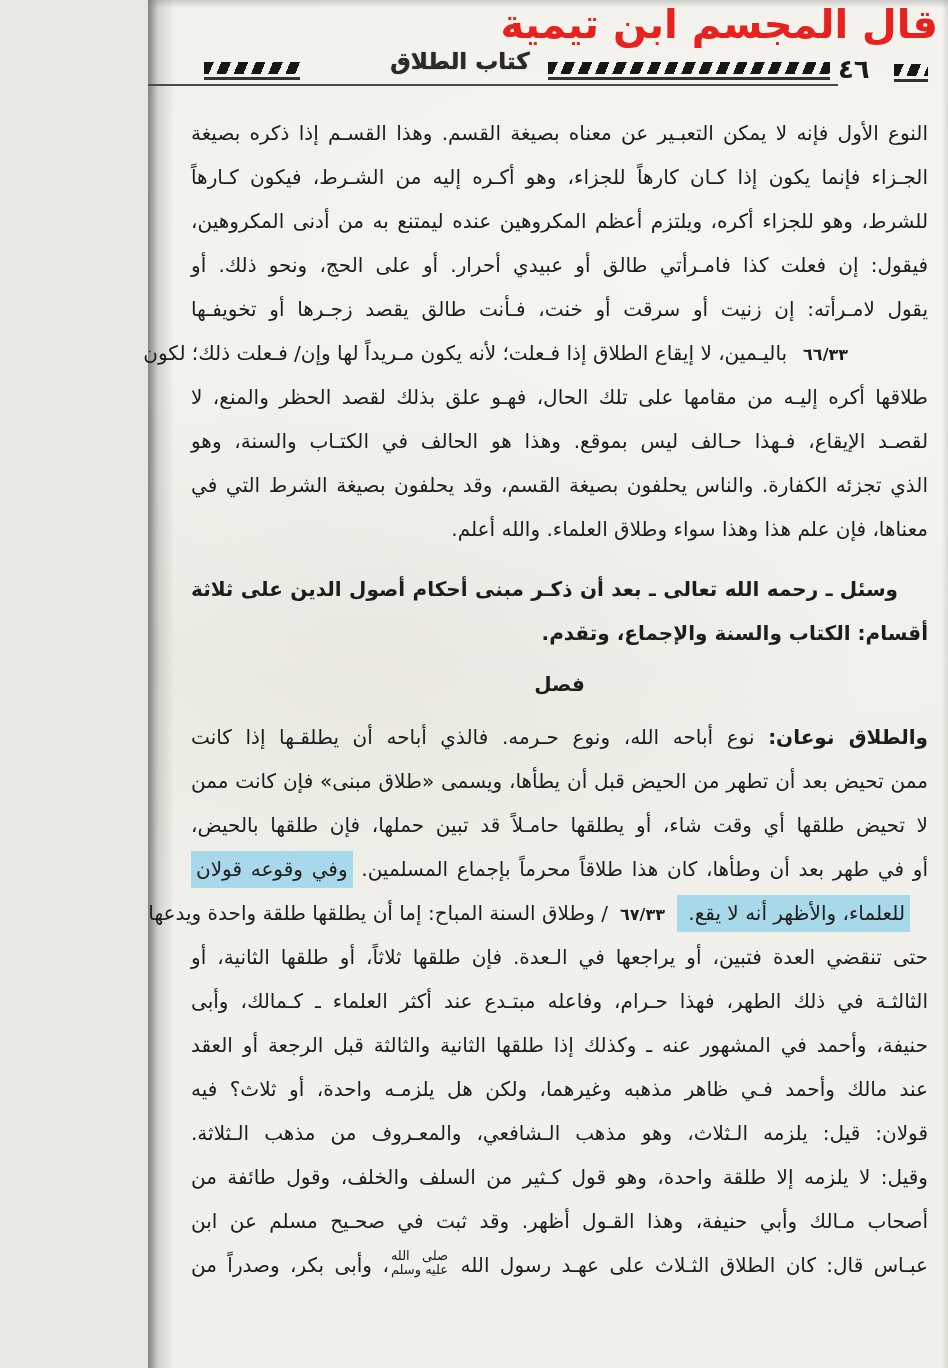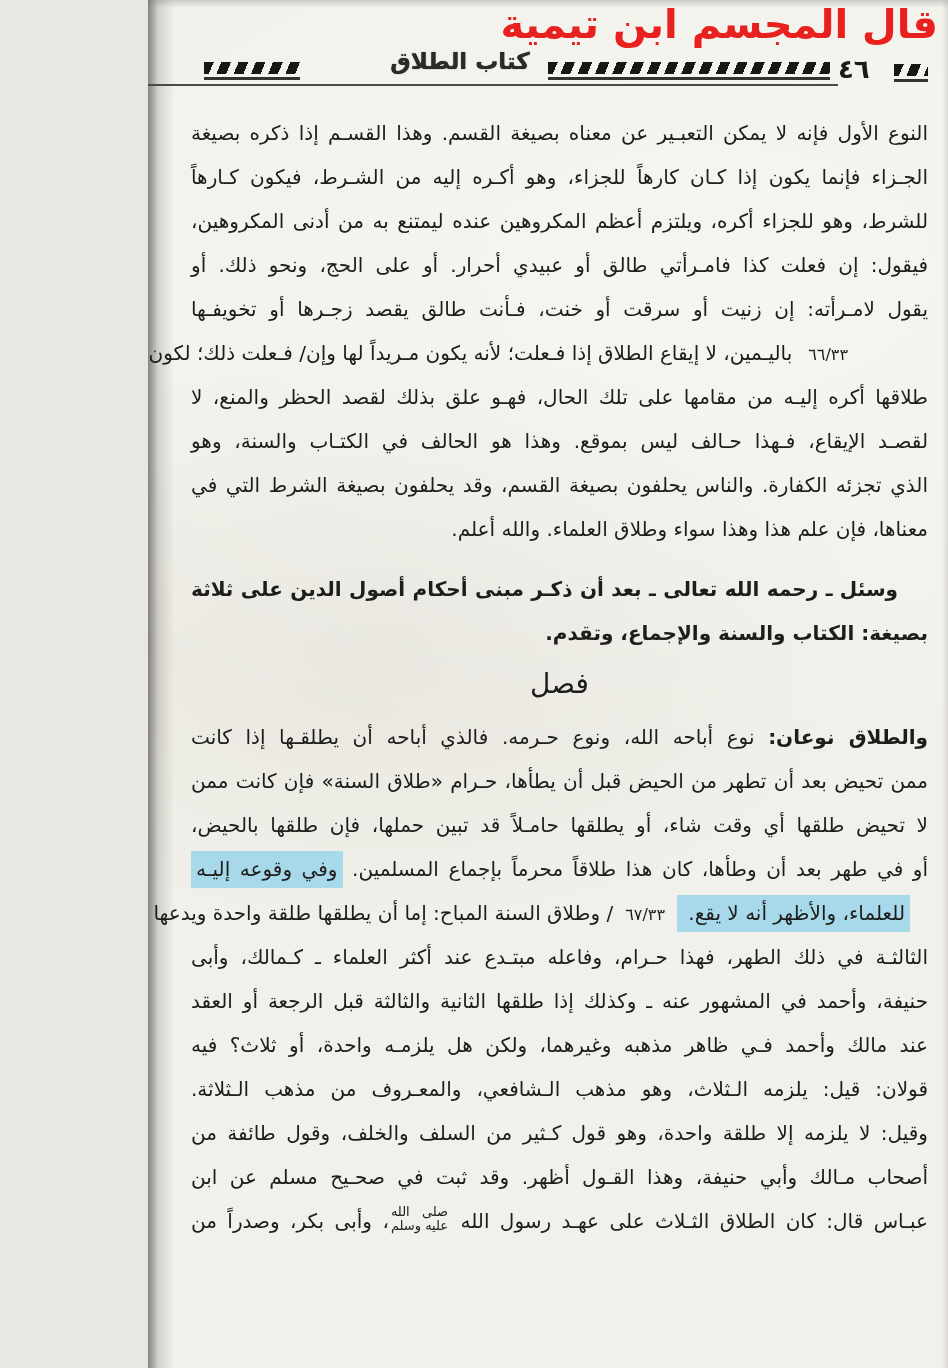--- a/index.html
+++ b/index.html
@@ -47,32 +47,32 @@
   .page-number{
     position:absolute;top:54px;left:690px;width:52px;text-align:left;
     font-size:26px;font-weight:bold;color:#1c1b19;
   }
 
   
   .body-text{position:absolute;right:20px;left:43px;top:0;}
   .block{position:absolute;right:0;left:0;}
   #para1{top:112px;}
   #question{top:568px;}
-  #fasl-heading{top:662px;text-align:center;font-size:28px;font-weight:normal;height:44px;line-height:44px;}
+  #fasl-heading{top:662px;text-align:center;font-size:20px;font-weight:bold;height:44px;line-height:44px;}
   #fasl-body{top:716px;}
   .line{
     position:relative;height:44px;line-height:43px;font-size:20px;
     direction:rtl;text-align:justify;text-align-last:justify;
     white-space:nowrap;color:#1e1d1b;
   }
   .line.no-stretch{text-align-last:right;}
   .line.indent{text-indent:30px;}
   .bold-block .line, .seg-b{font-weight:bold;}
   .seg-hl{background:#a7d9ea;padding:6px 5px 7px 5px;}
-  .seg-ref{font-size:16px;letter-spacing:1px;padding:0 2px;}
+  .seg-ref{font-size:16px;letter-spacing:1px;padding:0 2px;font-weight:bold;}
   .seg-sp{display:inline-block;}
   .pbuh{
     display:inline-flex;flex-direction:column;vertical-align:middle;
     font-size:13px;line-height:1.05;text-align:center;font-weight:normal;
     transform:translateY(-4px);padding:0 2px;
   }
 </style>
 </head>
 <body>
 
@@ -99,29 +99,30 @@
         <div class="line"><span class="seg-p">فيقول: إن فعلت كذا فامـرأتي طالق أو عبيدي أحرار. أو على الحج، ونحو ذلك. أو</span></div>
         <div class="line"><span class="seg-p">يقول لامـرأته: إن زنيت أو سرقت أو خنت، فـأنت طالق يقصد زجـرها أو تخويفـها</span></div>
         <div class="line"><span class="seg-sp" style="width: 78px;"></span><span class="seg-ref">٦٦/٣٣</span><span class="seg-sp" style="width: 14px;"></span><span class="seg-p">باليـمين، لا إيقاع الطلاق إذا فـعلت؛ لأنه يكون مـريداً لها وإن/ فـعلت ذلك؛ لكون</span></div>
         <div class="line"><span class="seg-p">طلاقها أكره إليـه من مقامها على تلك الحال، فهـو علق بذلك لقصد الحظر والمنع، لا</span></div>
         <div class="line"><span class="seg-p">لقصـد الإيقاع، فـهذا حـالف ليس بموقع. وهذا هو الحالف في الكتـاب والسنة، وهو</span></div>
         <div class="line"><span class="seg-p">الذي تجزئه الكفارة. والناس يحلفون بصيغة القسم، وقد يحلفون بصيغة الشرط التي في</span></div>
         <div class="line no-stretch"><span class="seg-p">معناها، فإن علم هذا وهذا سواء وطلاق العلماء. والله أعلم.</span></div>
       </div>
     <div class="block bold-block" id="question">
         <div class="line indent"><span class="seg-b">وسئل ـ رحمه الله تعالى ـ بعد أن ذكـر مبنى أحكام أصول الدين على ثلاثة</span></div>
-        <div class="line no-stretch"><span class="seg-b">بصيغة: الكتاب والسنة والإجماع، وتقدم.</span></div>
+        <div class="line no-stretch"><span class="seg-b">أقسام: الكتاب والسنة والإجماع، وتقدم.</span></div>
       </div>
     <div class="block" id="fasl-heading">فصل</div>
     <div class="block" id="fasl-body">
         <div class="line"><span class="seg-b">والطلاق نوعان:</span><span class="seg-p"> نوع أباحه الله، ونوع حـرمه. فالذي أباحه أن يطلقـها إذا كانت</span></div>
-        <div class="line"><span class="seg-p">ممن تحيض بعد أن تطهر من الحيض قبل أن يطأها، حـرام «طلاق السنة» فإن كانت ممن</span></div>
+        <div class="line"><span class="seg-p">ممن تحيض بعد أن تطهر من الحيض قبل أن يطأها، ويسمى «طلاق مبنى» فإن كانت ممن</span></div>
         <div class="line"><span class="seg-p">لا تحيض طلقها أي وقت شاء، أو يطلقها حامـلاً قد تبين حملها، فإن طلقها بالحيض،</span></div>
-        <div class="line"><span class="seg-p">أو في طهر بعد أن وطأها، كان هذا طلاقاً محرماً بإجماع المسلمين. </span><span class="seg-hl">وفي وقوعه إليـه</span></div>
+        <div class="line"><span class="seg-p">أو في طهر بعد أن وطأها، كان هذا طلاقاً محرماً بإجماع المسلمين. </span><span class="seg-hl">وفي وقوعه قولان</span></div>
         <div class="line"><span class="seg-sp" style="width: 18px;"></span><span class="seg-hl">للعلماء، والأظهر أنه لا يقع. </span><span class="seg-sp" style="width: 10px;"></span><span class="seg-ref">٦٧/٣٣</span><span class="seg-sp" style="width: 10px;"></span><span class="seg-p">/ وطلاق السنة المباح: إما أن يطلقها طلقة واحدة ويدعها</span></div>
+        <div class="line"><span class="seg-p">حتى تنقضي العدة فتبين، أو يراجعها في الـعدة. فإن طلقها ثلاثاً، أو طلقها الثانية، أو</span></div>
         <div class="line"><span class="seg-p">الثالثـة في ذلك الطهر، فهذا حـرام، وفاعله مبتـدع عند أكثر العلماء ـ كـمالك، وأبى</span></div>
         <div class="line"><span class="seg-p">حنيفة، وأحمد في المشهور عنه ـ وكذلك إذا طلقها الثانية والثالثة قبل الرجعة أو العقد</span></div>
         <div class="line"><span class="seg-p">عند مالك وأحمد فـي ظاهر مذهبه وغيرهما، ولكن هل يلزمـه واحدة، أو ثلاث؟ فيه</span></div>
         <div class="line"><span class="seg-p">قولان: قيل: يلزمه الـثلاث، وهو مذهب الـشافعي، والمعـروف من مذهب الـثلاثة.</span></div>
         <div class="line"><span class="seg-p">وقيل: لا يلزمه إلا طلقة واحدة، وهو قول كـثير من السلف والخلف، وقول طائفة من</span></div>
         <div class="line"><span class="seg-p">أصحاب مـالك وأبي حنيفة، وهذا القـول أظهر. وقد ثبت في صحـيح مسلم عن ابن</span></div>
         <div class="line"><span class="seg-p">عبـاس قال: كان الطلاق الثـلاث على عهـد رسول الله </span><span class="pbuh">
             <span>صلى الله</span>
             <span>عليه وسلم</span>
           </span><span class="seg-p">، وأبى بكر، وصدراً من</span></div>

